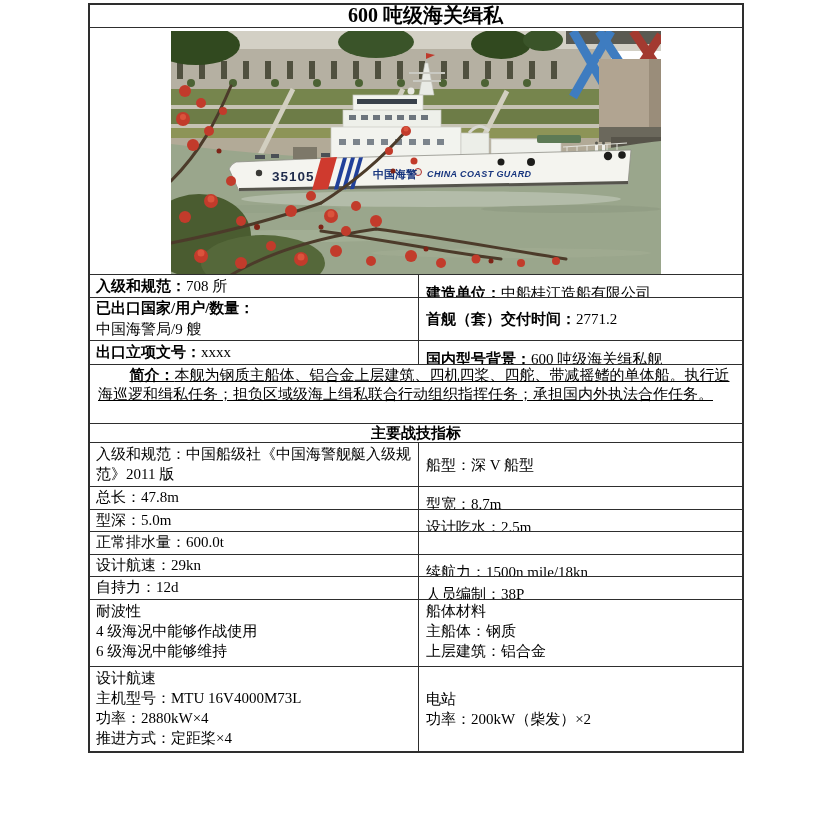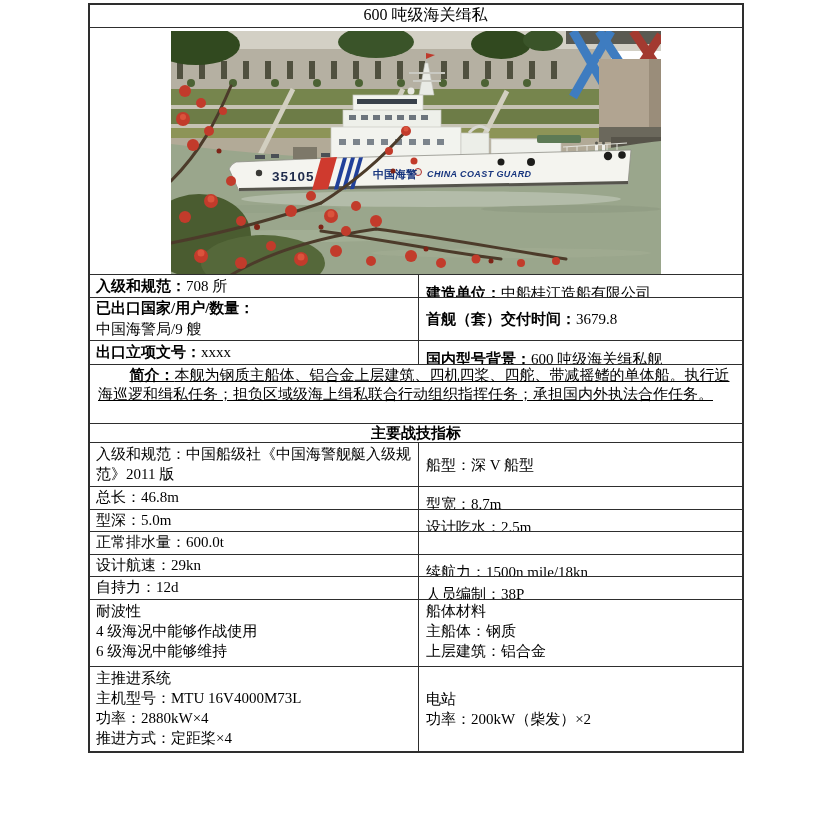--- a/index.html
+++ b/index.html
@@ -3,21 +3,21 @@
 <meta charset="utf-8">
 <style>
   *{box-sizing:border-box;}
   html,body{margin:0;padding:0;}
   body{width:830px;height:830px;background:#ffffff;position:relative;
        font-family:"Liberation Serif","DejaVu Serif",serif;color:#000;}
   .doc{position:absolute;left:88px;top:3px;width:656px;background:#fff;
        border:2px solid #2e2e2e;}
   .trow{border-top:1px solid #2e2e2e;font-size:15px;line-height:22px;overflow:hidden;}
   .trow:first-child{border-top:none;}
-  .title-row{height:22px;text-align:center;font-weight:normal;font-size:16px;line-height:20px;padding-left:19px;}
+  .title-row{height:22px;text-align:center;font-weight:bold;font-size:20px;line-height:20px;padding-left:19px;}
   .photo-row{height:247px;}
   .photo-row svg{display:block;margin:3px auto 0;}
   .split{display:flex;height:100%;}
   .cl{width:329px;border-right:1px solid #2e2e2e;padding:0 6px;}
   .cr{flex:1;padding:7px 7px;}
   .b{font-weight:bold;}
   .vc{display:flex;flex-direction:column;justify-content:center;}
   .stack div{line-height:21px;}
   .intro-row{height:59px;padding:1px 8px 0 8px;}
   .intro-row p{margin:0;text-indent:2.1em;line-height:19px;text-decoration:underline;}
@@ -282,21 +282,21 @@
     </div>
   </div>
 
   <div class="trow" style="height:43px">
     <div class="split">
       <div class="cl stack">
         <div class="b">已出口国家/用户/数量：</div>
         <div>中国海警局/9 艘</div>
       </div>
       <div class="cr vc">
-        <div><span class="b">首舰（套）交付时间：</span><span>3679.8</span></div>
+        <div><span class="b">首舰（套）交付时间：</span><span>2771.2</span></div>
       </div>
     </div>
   </div>
 
   <div class="trow" style="height:24px">
     <div class="split">
       <div class="cl">
         <span class="b">出口立项文号：</span><span>xxxx</span>
       </div>
       <div class="cr">
@@ -319,21 +319,21 @@
           <div class="ln">入级和规范：中国船级社《中国海警舰艇入级规范》2011 版</div>
         </div>
       <div class="cr vc">
           <div class="ln">船型：深 V 船型</div>
         </div>
     </div>
   </div>
   <div class="trow" style="height:23px">
     <div class="split">
       <div class="cl">
-          <div class="ln">总长：46.8m</div>
+          <div class="ln">总长：47.8m</div>
         </div>
       <div class="cr">
           <div class="ln">型宽：8.7m</div>
         </div>
     </div>
   </div>
   <div class="trow" style="height:22px">
     <div class="split">
       <div class="cl">
           <div class="ln">型深：5.0m</div>
@@ -380,21 +380,21 @@
       <div class="cr cell-pad">
           <div class="ln">船体材料</div>
           <div class="ln">主船体：钢质</div>
           <div class="ln">上层建筑：铝合金</div>
         </div>
     </div>
   </div>
   <div class="trow" style="height:85px">
     <div class="split">
       <div class="cl cell-pad">
-          <div class="ln">主推进系统</div>
+          <div class="ln">设计航速</div>
           <div class="ln">主机型号：MTU 16V4000M73L</div>
           <div class="ln">功率：2880kW×4</div>
           <div class="ln">推进方式：定距桨×4</div>
         </div>
       <div class="cr vc">
           <div class="ln">电站</div>
           <div class="ln">功率：200kW（柴发）×2</div>
         </div>
     </div>
   </div>

